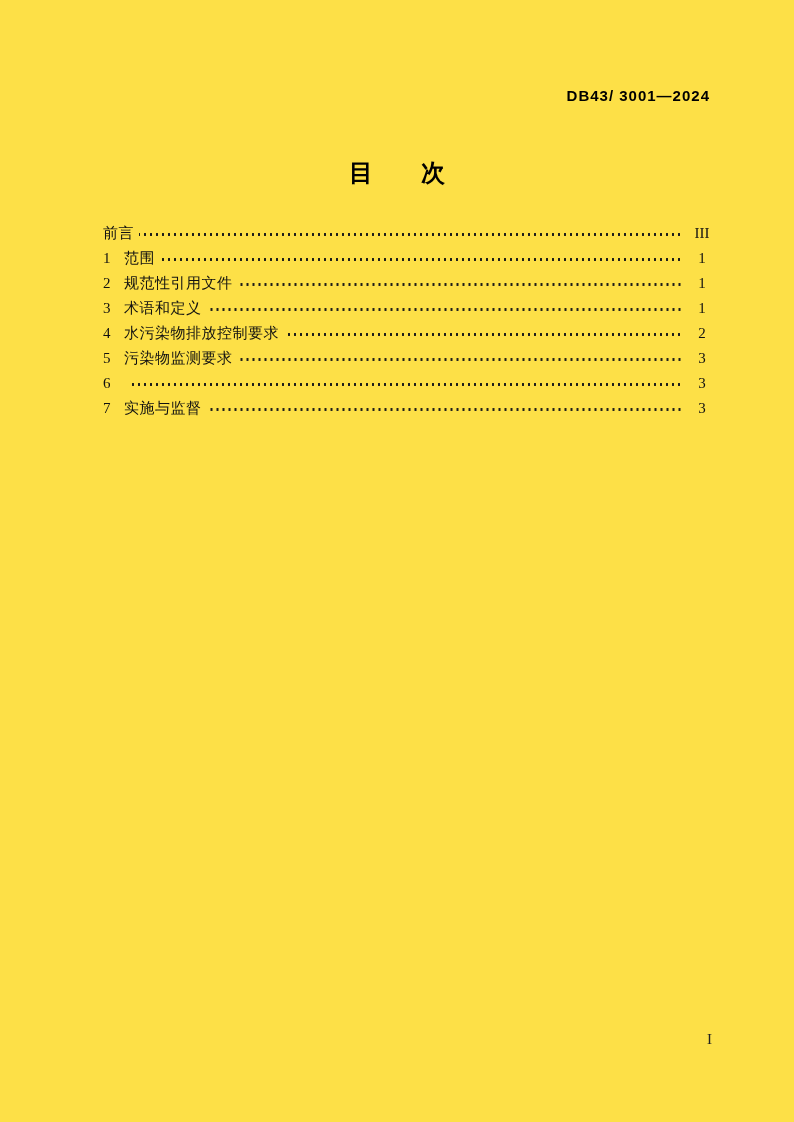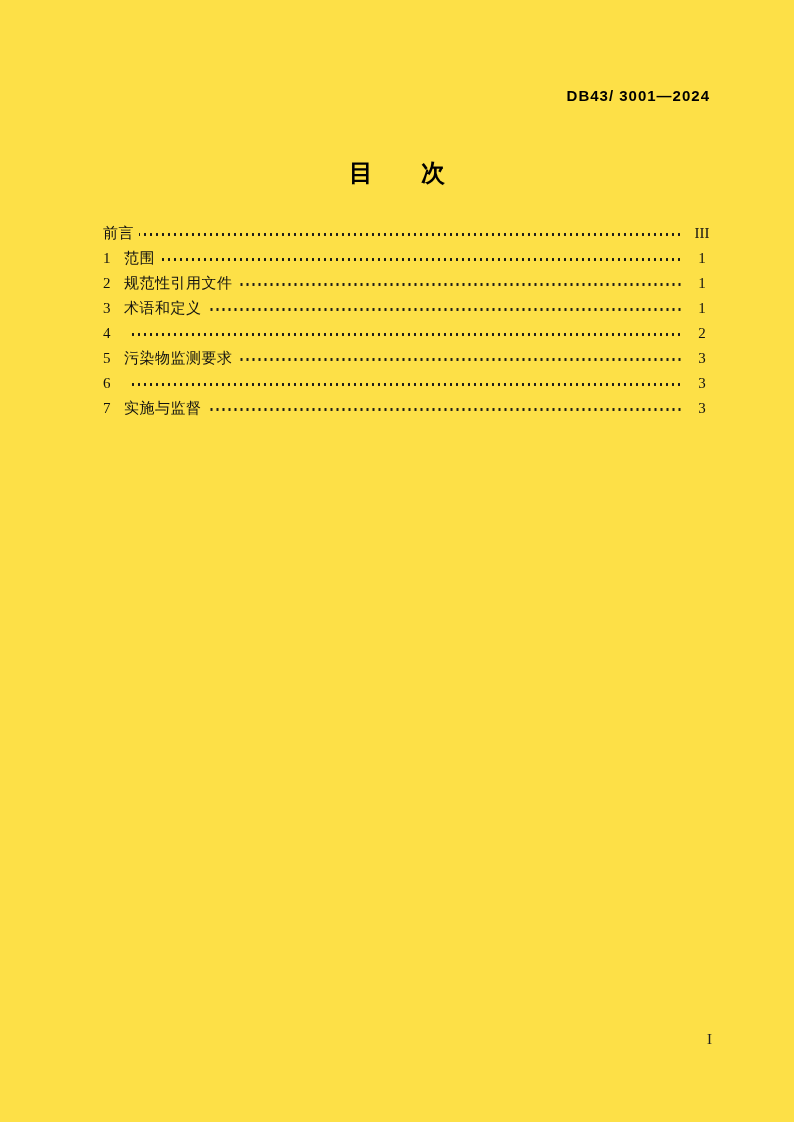--- a/index.html
+++ b/index.html
@@ -117,20 +117,21 @@
         <span class="toc-page">1</span>
       </div>
       <div class="toc-row">
         <span class="toc-num">3</span>
         <span class="toc-label">术语和定义</span>
         <span class="toc-leader"></span>
         <span class="toc-page">1</span>
       </div>
       <div class="toc-row">
         <span class="toc-num">4</span>
+        <span class="toc-label">水污染物排放控制要求</span>
         <span class="toc-leader"></span>
         <span class="toc-page">2</span>
       </div>
       <div class="toc-row">
         <span class="toc-num">5</span>
         <span class="toc-label">污染物监测要求</span>
         <span class="toc-leader"></span>
         <span class="toc-page">3</span>
       </div>
       <div class="toc-row">

